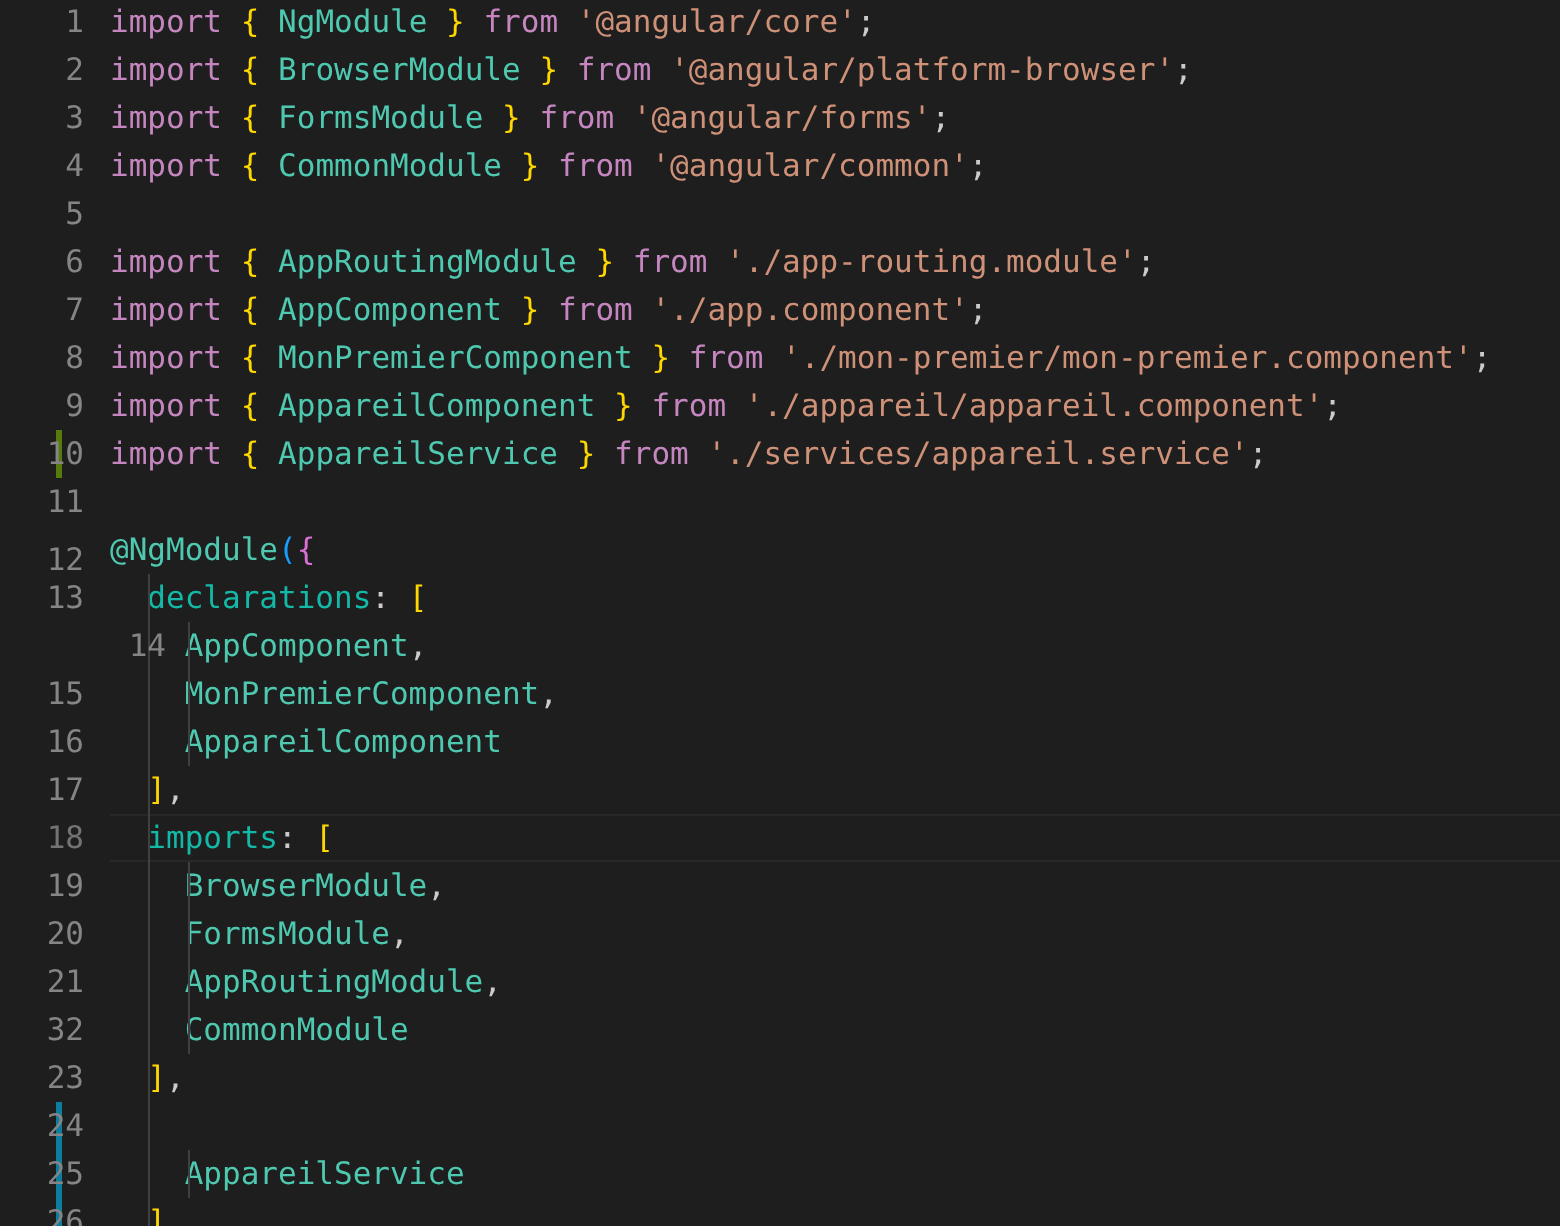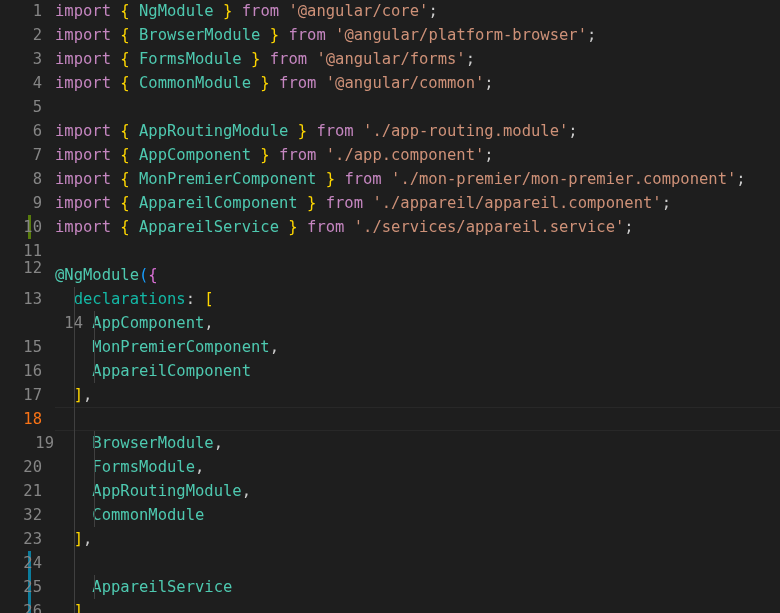--- a/index.html
+++ b/index.html
@@ -38,21 +38,21 @@
     width: 42px;
     height: 24px;
     line-height: 24px;
     text-align: right;
     font-size: 15.5px;
     color: #858585;
     font-family: "DejaVu Sans Mono", "Liberation Mono", monospace;
     letter-spacing: 0px;
   }
   .lnum.active {
-    color: #f97316;
+    color: #737373;
   }
 
   
   .gitmark {
     position: absolute;
     left: 28px;
     width: 3px;
   }
   .gitmark.added    { background: #587c0c; }
   .gitmark.modified { background: #0c7d9d; }
@@ -142,20 +142,21 @@
       <div class="line" style="top: 167px;"><span class="txt"><span class="t-kw">import</span><span class="t-plain"> </span><span class="t-brace">{</span><span class="t-plain"> </span><span class="t-type">MonPremierComponent</span><span class="t-plain"> </span><span class="t-brace">}</span><span class="t-plain"> </span><span class="t-kw">from</span><span class="t-plain"> </span><span class="t-str">'./mon-premier/mon-premier.component'</span><span class="t-punc">;</span></span></div>
       <div class="line" style="top: 191px;"><span class="txt"><span class="t-kw">import</span><span class="t-plain"> </span><span class="t-brace">{</span><span class="t-plain"> </span><span class="t-type">AppareilComponent</span><span class="t-plain"> </span><span class="t-brace">}</span><span class="t-plain"> </span><span class="t-kw">from</span><span class="t-plain"> </span><span class="t-str">'./appareil/appareil.component'</span><span class="t-punc">;</span></span></div>
       <div class="line" style="top: 215px;"><span class="txt"><span class="t-kw">import</span><span class="t-plain"> </span><span class="t-brace">{</span><span class="t-plain"> </span><span class="t-type">AppareilService</span><span class="t-plain"> </span><span class="t-brace">}</span><span class="t-plain"> </span><span class="t-kw">from</span><span class="t-plain"> </span><span class="t-str">'./services/appareil.service'</span><span class="t-punc">;</span></span></div>
       <div class="line" style="top: 239px;"><span class="txt"></span></div>
       <div class="line" style="top: 263px;"><span class="txt"><span class="t-type">@NgModule</span><span class="t-paren">(</span><span class="t-brace2">{</span></span></div>
       <div class="line" style="top: 287px;"><span class="txt"><span class="t-plain">  </span><span class="t-prop">declarations</span><span class="t-punc">: </span><span class="t-brack">[</span></span></div>
       <div class="line" style="top: 311px;"><span class="txt"><span class="t-plain">    </span><span class="t-type">AppComponent</span><span class="t-punc">,</span></span></div>
       <div class="line" style="top: 335px;"><span class="txt"><span class="t-plain">    </span><span class="t-type">MonPremierComponent</span><span class="t-punc">,</span></span></div>
       <div class="line" style="top: 359px;"><span class="txt"><span class="t-plain">    </span><span class="t-type">AppareilComponent</span></span></div>
       <div class="line" style="top: 383px;"><span class="txt"><span class="t-plain">  </span><span class="t-brack">]</span><span class="t-punc">,</span></span></div>
+      <div class="line" style="top: 407px;"><span class="txt"><span class="t-plain">  </span><span class="t-prop">imports</span><span class="t-punc">: </span><span class="t-brack">[</span></span></div>
       <div class="line" style="top: 431px;"><span class="txt"><span class="t-plain">    </span><span class="t-type">BrowserModule</span><span class="t-punc">,</span></span></div>
       <div class="line" style="top: 479px;"><span class="txt"><span class="t-plain">    </span><span class="t-type">AppRoutingModule</span><span class="t-punc">,</span></span></div>
       <div class="line" style="top: 455px;"><span class="txt"><span class="t-plain">    </span><span class="t-type">FormsModule</span><span class="t-punc">,</span></span></div>
       <div class="line" style="top: 503px;"><span class="txt"><span class="t-plain">    </span><span class="t-type">CommonModule</span></span></div>
       <div class="line" style="top: 527px;"><span class="txt"><span class="t-plain">  </span><span class="t-brack">]</span><span class="t-punc">,</span></span></div>
       <div class="line" style="top: 575px;"><span class="txt"><span class="t-plain">    </span><span class="t-type">AppareilService</span></span></div>
       <div class="line" style="top: 599px;"><span class="txt"><span class="t-plain">  </span><span class="t-brack">]</span><span class="t-punc">,</span></span></div>
     </div>
 
   <div class="gutter" id="gutter">
@@ -165,28 +166,28 @@
       <div class="lnum" style="top: 23px;">2</div>
       <div class="lnum" style="top: 47px;">3</div>
       <div class="lnum" style="top: 71px;">4</div>
       <div class="lnum" style="top: 95px;">5</div>
       <div class="lnum" style="top: 119px;">6</div>
       <div class="lnum" style="top: 143px;">7</div>
       <div class="lnum" style="top: 167px;">8</div>
       <div class="lnum" style="top: 191px;">9</div>
       <div class="lnum" style="top: 215px;">10</div>
       <div class="lnum" style="top: 239px;">11</div>
-      <div class="lnum" style="top: 256px;">12</div>
+      <div class="lnum" style="top: 268px;">12</div>
       <div class="lnum" style="top: 287px;">13</div>
       <div class="lnum" style="top: 311px; padding-left: 41px;">14</div>
       <div class="lnum" style="top: 335px;">15</div>
       <div class="lnum" style="top: 359px;">16</div>
       <div class="lnum" style="top: 383px;">17</div>
       <div class="lnum active" style="top: 407px;">18</div>
-      <div class="lnum" style="top: 431px; padding-left: 12px;">19</div>
+      <div class="lnum" style="top: 431px;">19</div>
       <div class="lnum" style="top: 455px;">20</div>
       <div class="lnum" style="top: 479px;">21</div>
       <div class="lnum" style="top: 503px;">32</div>
       <div class="lnum" style="top: 527px;">23</div>
       <div class="lnum" style="top: 551px;">24</div>
       <div class="lnum" style="top: 575px;">25</div>
       <div class="lnum" style="top: 599px;">26</div>
     </div>
 
 </div>

